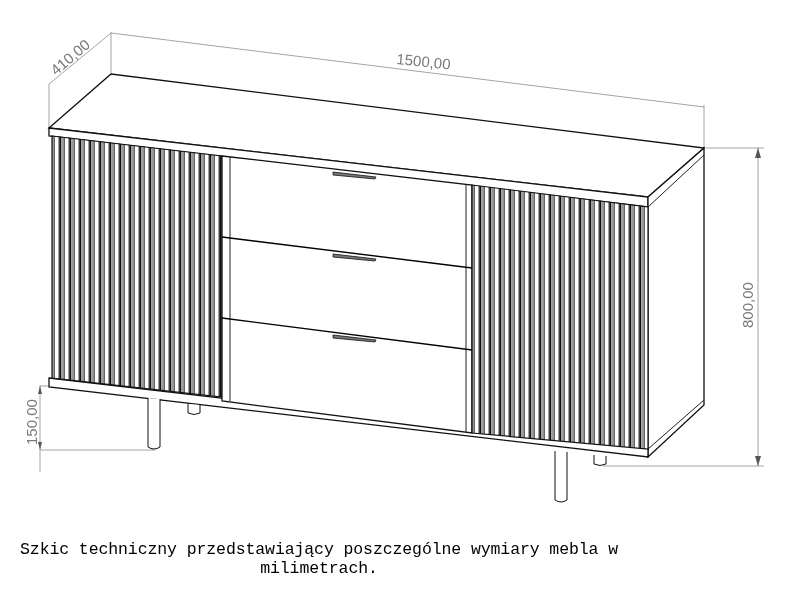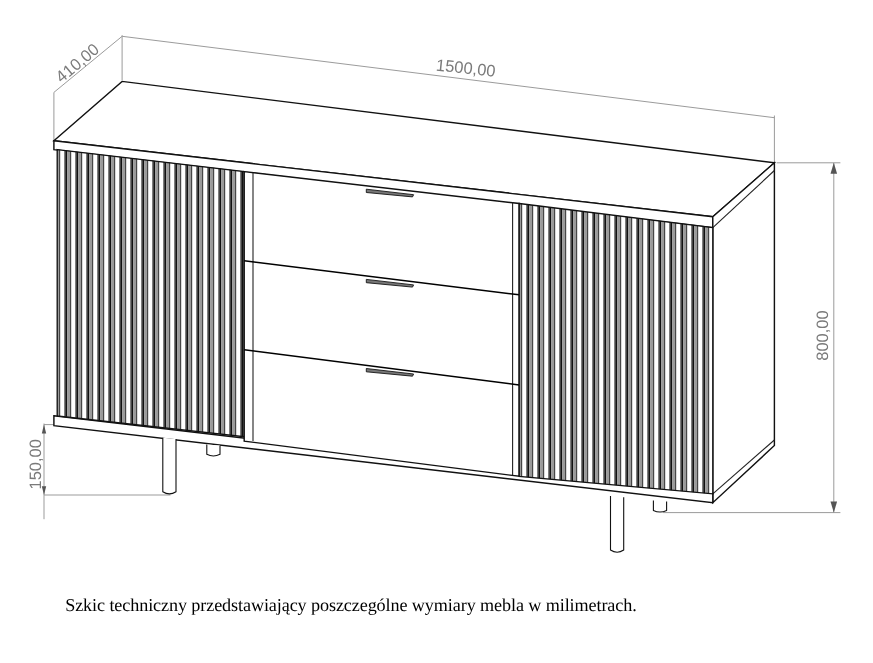--- a/index.html
+++ b/index.html
@@ -1,21 +1,21 @@
 <!DOCTYPE html>
 <html><head>
   <meta charset="utf-8">
   <style>
     html, body { margin: 0; padding: 0; background: #ffffff; }
     body { width: 794px; height: 603px; position: relative; overflow: hidden; font-family: "Liberation Sans", sans-serif; }
     #drawing { position: absolute; left: 0; top: 0; width: 794px; height: 530px; }
     .dim-text { font-family: "Liberation Sans", sans-serif; font-size: 15px; fill: #7a7a7a; }
     .caption {
       position: absolute; left: 0; top: 540px; width: 638px; text-align: center;
-      font-family: Liberation Serif, serif; font-size: 16.5px; color: #000; letter-spacing: -0.1px;
+      font-family: Liberation Mono, monospace; font-size: 16.5px; color: #000; letter-spacing: -0.1px;
     }
     .ln { stroke: #111; stroke-width: 1.3; fill: #fff; }
     .ln-thin { stroke: #222; stroke-width: 1; fill: none; }
     .dim { stroke: #9a9a9a; stroke-width: 0.9; fill: none; }
   </style>
 </head>
 <body>
 
 <svg id="drawing" viewBox="0 0 794 530" xmlns="http://www.w3.org/2000/svg">
   <defs>

